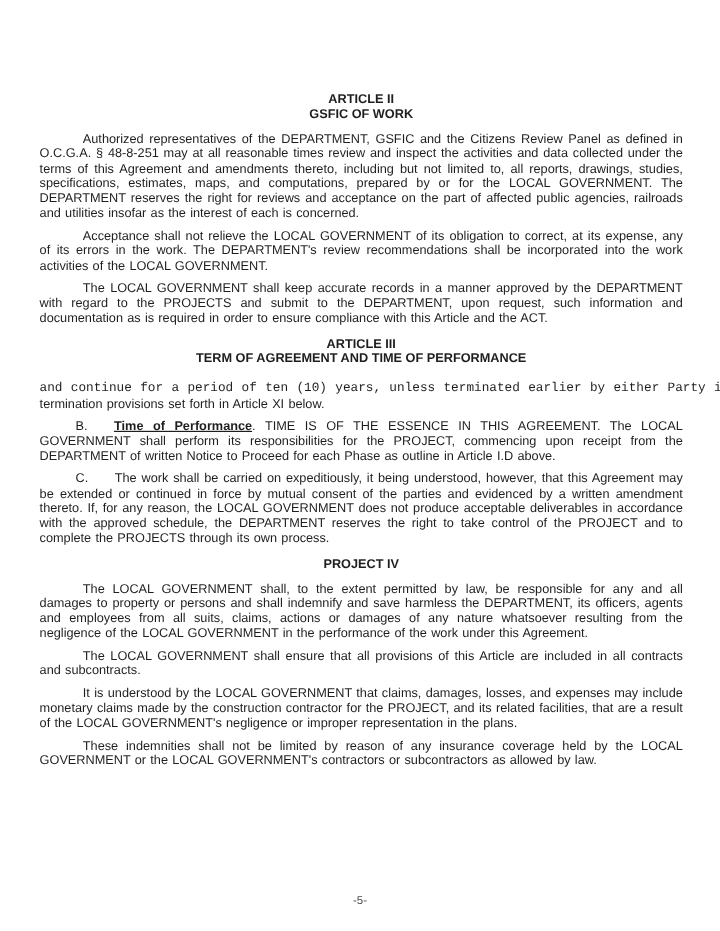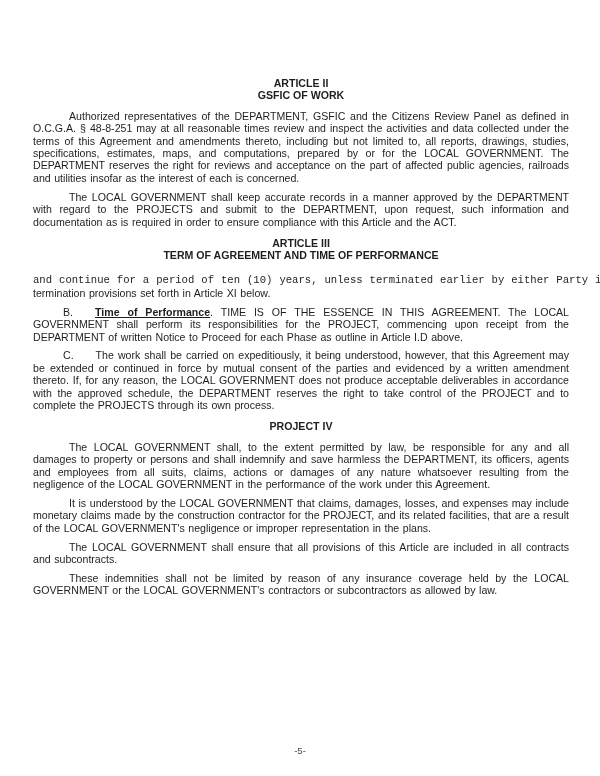--- a/index.html
+++ b/index.html
@@ -75,20 +75,21 @@
 
 <div class="page">
   <div class="content">
 
     <div class="heading first">
       <div>ARTICLE II</div>
       <div>GSFIC OF WORK</div>
     </div>
 
     <p class="body">Authorized representatives of the DEPARTMENT, GSFIC and the Citizens Review Panel as defined in O.C.G.A. § 48-8-251 may at all reasonable times review and inspect the activities and data collected under the terms of this Agreement and amendments thereto, including but not limited to, all reports, drawings, studies, specifications, estimates, maps, and computations, prepared by or for the LOCAL GOVERNMENT. The DEPARTMENT reserves the right for reviews and acceptance on the part of affected public agencies, railroads and utilities insofar as the interest of each is concerned.</p>
+    <p class="body">Acceptance shall not relieve the LOCAL GOVERNMENT of its obligation to correct, at its expense, any of its errors in the work. The DEPARTMENT's review recommendations shall be incorporated into the work activities of the LOCAL GOVERNMENT.</p>
     <p class="body">The LOCAL GOVERNMENT shall keep accurate records in a manner approved by the DEPARTMENT with regard to the PROJECTS and submit to the DEPARTMENT, upon request, such information and documentation as is required in order to ensure compliance with this Article and the ACT.</p>
 
     <div class="heading">
       <div>ARTICLE III</div>
       <div>TERM OF AGREEMENT AND TIME OF PERFORMANCE</div>
     </div>
 
     <div class="overlap-block">
       <p class="ov-line l2">and continue for a period of ten (10) years, unless terminated earlier by either Party in accordance with the</p>
     </div>
@@ -96,20 +97,20 @@
 
     <p class="body item"><span class="lbl">B.</span><span class="tab"></span><span class="bu">Time of Performance</span><span>. TIME IS OF THE ESSENCE IN THIS AGREEMENT.  The LOCAL GOVERNMENT shall perform its responsibilities for the PROJECT, commencing upon receipt from the DEPARTMENT of written Notice to Proceed for each Phase as outline in Article I.D above.</span></p>
 
     <p class="body item"><span class="lbl">C.</span><span class="tab"></span><span>The work shall be carried on expeditiously, it being understood, however, that this Agreement may be extended or continued in force by mutual consent of the parties and evidenced by a written amendment thereto.  If, for any reason, the LOCAL GOVERNMENT does not produce acceptable deliverables in accordance with the approved schedule, the DEPARTMENT reserves the right to take control of the PROJECT and to complete the PROJECTS through its own process.</span></p>
 
     <div class="heading">
       <div>PROJECT IV</div>
     </div>
 
     <p class="body">The LOCAL GOVERNMENT shall, to the extent permitted by law, be responsible for any and all damages to property or persons and shall indemnify and save harmless the DEPARTMENT, its officers, agents and employees from all suits, claims, actions or damages of any nature whatsoever resulting from the negligence of the LOCAL GOVERNMENT in the performance of the work under this Agreement.</p>
+    <p class="body">The LOCAL GOVERNMENT shall ensure that all provisions of this Article are included in all contracts and subcontracts.</p>
     <p class="body">It is understood by the LOCAL GOVERNMENT that claims, damages, losses, and expenses may include monetary claims made by the construction contractor for the PROJECT, and its related facilities, that are a result of the LOCAL GOVERNMENT's negligence or improper representation in the plans.</p>
-    <p class="body">The LOCAL GOVERNMENT shall ensure that all provisions of this Article are included in all contracts and subcontracts.</p>
     <p class="body">These indemnities shall not be limited by reason of any insurance coverage held by the LOCAL GOVERNMENT or the LOCAL GOVERNMENT's contractors or subcontractors as allowed by law.</p>
 
   </div>
 
   <div class="footer">-5-</div>
 </div>
 
 </body></html>

